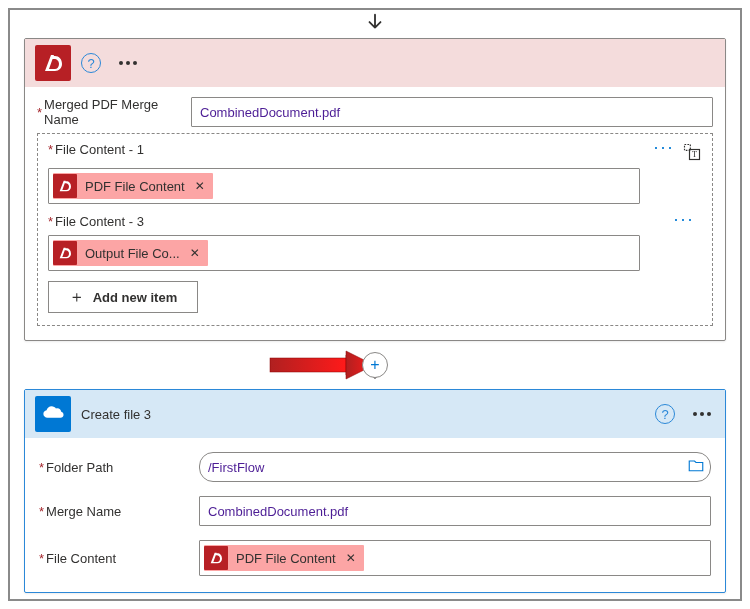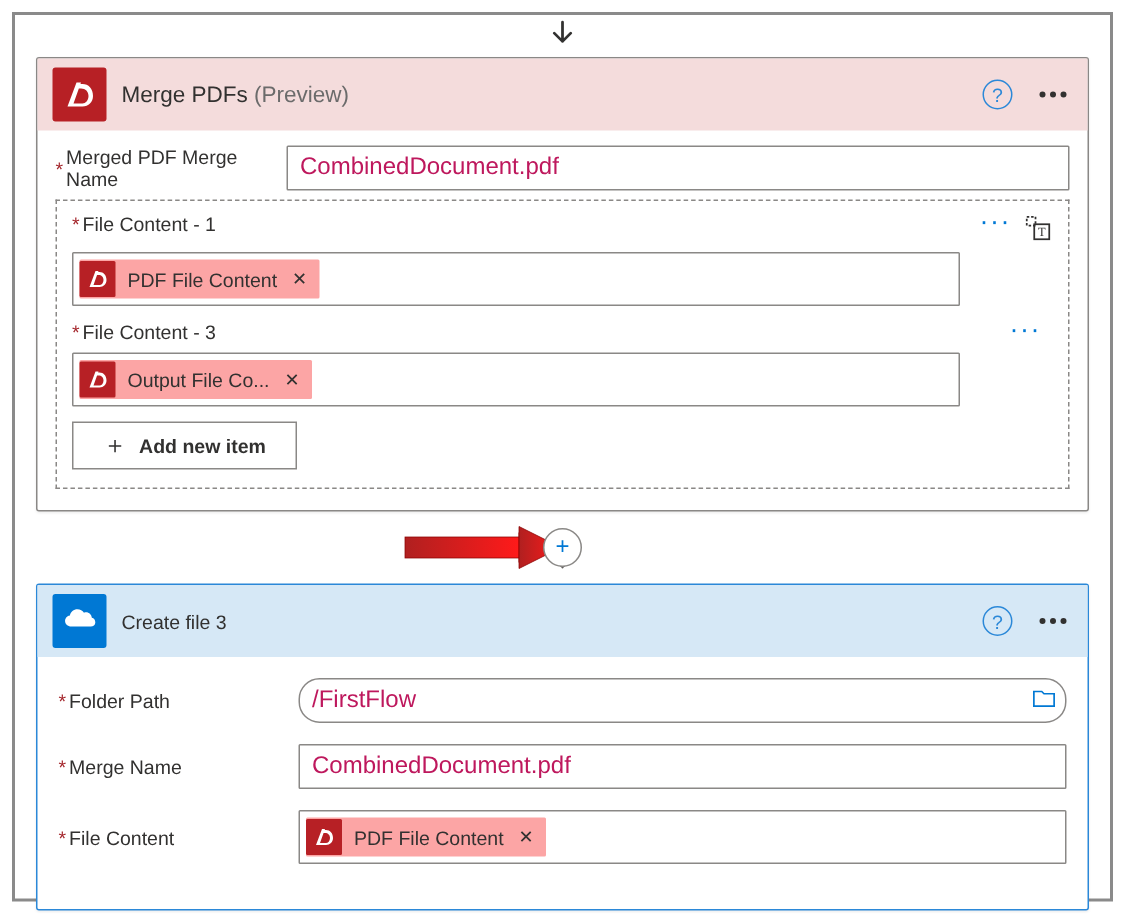--- a/index.html
+++ b/index.html
@@ -102,23 +102,23 @@
       display: flex;
       align-items: center;
     }
     .req { color: #a4262c; margin-right: 2px; }
     .text-input {
       flex: 1;
       height: 30px;
       border: 1px solid #8a8886;
       border-radius: 1px;
       padding: 0 8px;
-      font-size: 16px;
+      font-size: 13px;
       font-family: inherit;
-      color: #be185d;
+      color: #4c1d95;
     }
     .dashed-panel {
       border: 1px dashed #8a8886;
       padding: 8px 10px 12px 10px;
       margin-top: 6px;
     }
     .fc-row {
       display: flex;
       align-items: flex-start;
       margin-bottom: 6px;
@@ -247,21 +247,21 @@
       height: 36px;
       background: #0078d4;
       display: flex;
       align-items: center;
       justify-content: center;
       border-radius: 2px;
       margin-right: 10px;
     }
     .create-icon svg { width: 22px; height: 22px; }
     .create-title { font-size: 13px; flex: 1; }
-    .create-body { padding: 14px 14px 30px 14px; }
+    .create-body { padding: 14px 14px 16px 14px; }
     .cf-row {
       display: flex;
       align-items: center;
       margin-bottom: 14px;
     }
     .cf-label {
       width: 160px;
       font-size: 13px;
     }
     .cf-input-wrap {
@@ -298,24 +298,20 @@
         <path d="M12 3 v14 M6 11 l6 6 l6 -6" stroke="#323130" stroke-width="2" fill="none" stroke-linecap="round" stroke-linejoin="round"></path>
       </svg>
   </div>
 
   <div class="card">
     <div class="merge-header">
       <div class="merge-icon">
         <svg viewBox="0 0 24 24">
             <path d="M4 20 L10 4 L13 4 L8 18 L14 18 C16 18 18 16 18 13 C18 10 16 8 13 8 L11 8 L12 5 L14 5 C18 5 21 8 21 13 C21 17 18 20 14 20 Z" fill="#fff"></path>
           </svg>
-      </div>
-      <div class="merge-title">
-        <span>Merge PDFs</span>
-        <span class="preview">(Preview)</span>
       </div>
       <div class="help-icon">?</div>
       <div class="ellipsis-btn">
           <span></span>
           <span></span>
           <span></span>
         </div>
     </div>
     <div class="card-body">
       <div class="field-row">

